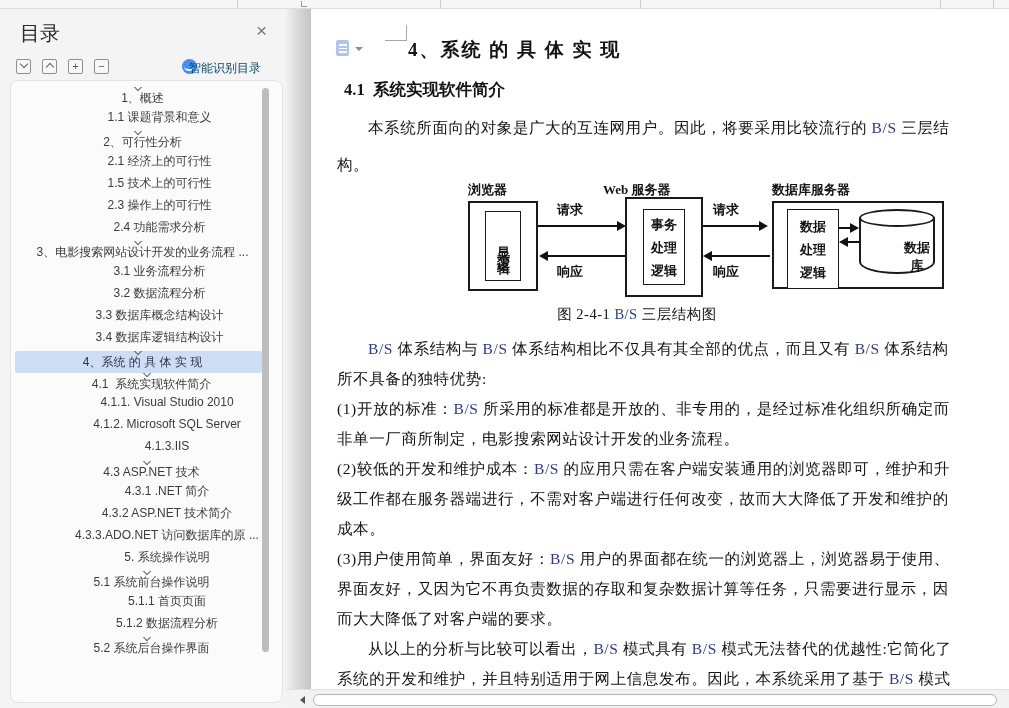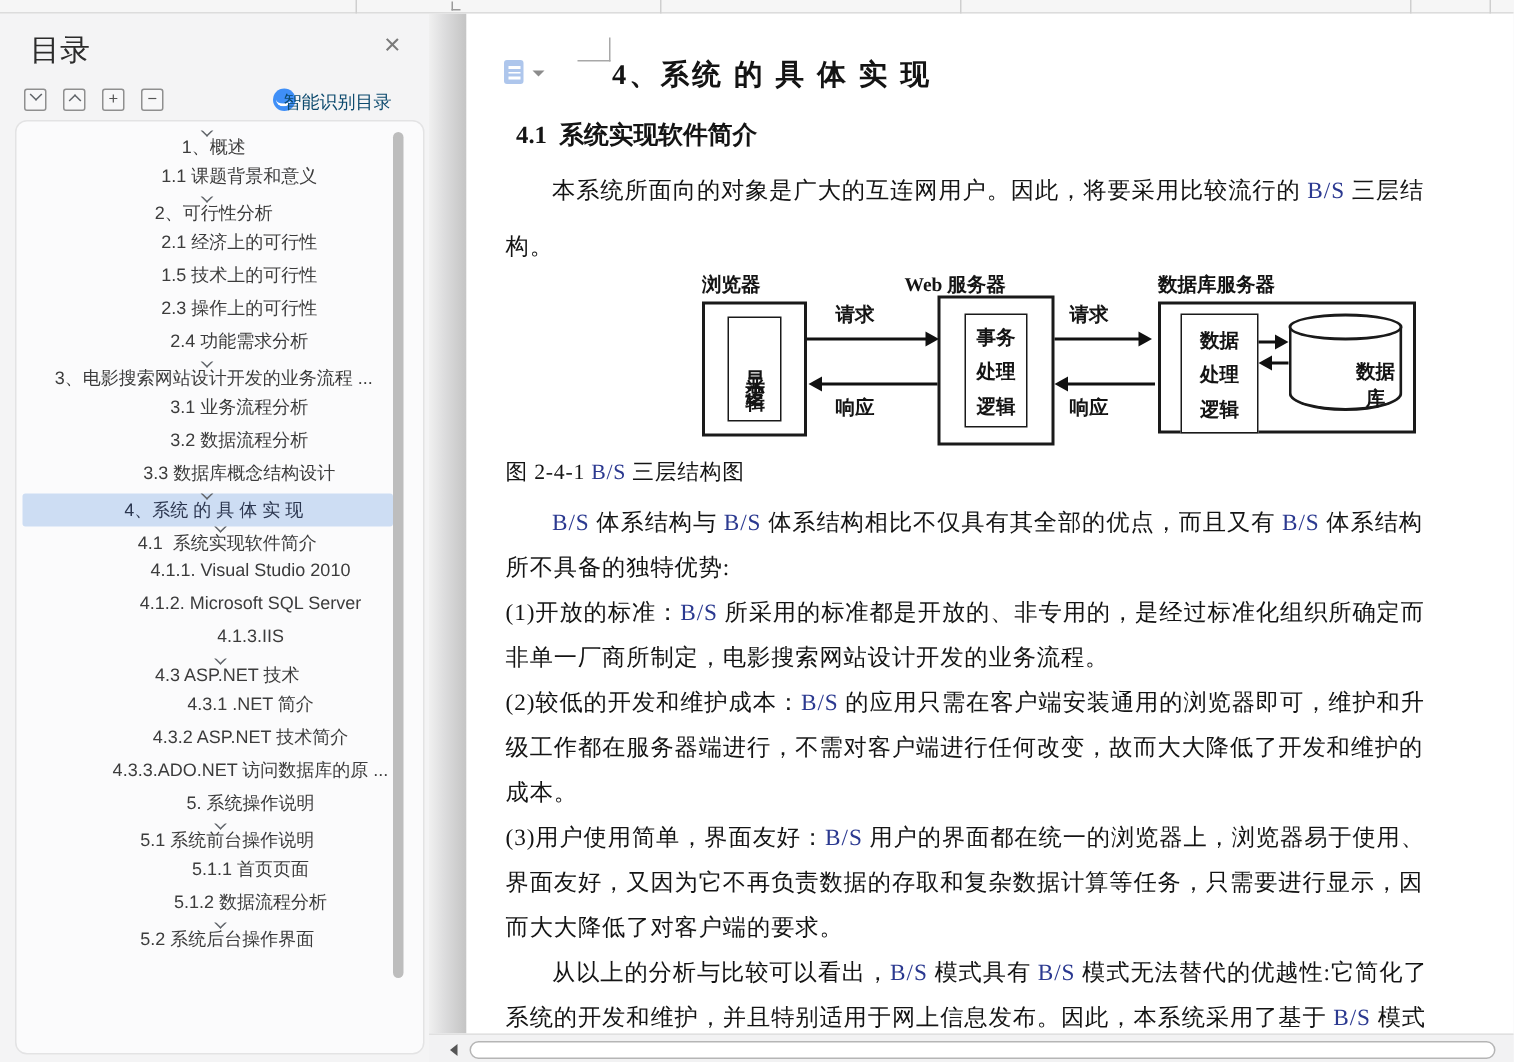--- a/index.html
+++ b/index.html
@@ -58,21 +58,21 @@
     border-left:4px solid transparent;border-right:4px solid transparent;border-top:4px solid #8c8c8c;}
   .h1{position:absolute;left:97px;top:28px;font-size:19px;font-weight:bold;letter-spacing:2px;white-space:pre;}
   .h2{position:absolute;left:33px;top:70px;font-size:16.5px;font-weight:bold;white-space:pre;}
   .para1{position:absolute;left:26px;top:100px;}
   .para1 .doc-line{height:37px;line-height:37px;}
   .doc-line{height:30px;line-height:30px;font-size:15.5px;letter-spacing:0.6px;white-space:pre;}
   .indent{text-indent:31px;}
   .body-lines{position:absolute;left:26px;top:325px;}
   .latin{font-family:"Liberation Serif",serif;}
   .bs{color:#2b3990;}
-  .caption{position:absolute;left:26px;top:296px;width:600px;font-size:14.5px;letter-spacing:0.5px;}
+  .caption{position:absolute;left:26px;top:296px;width:600px;text-align:center;font-size:14.5px;letter-spacing:0.5px;}
 
   
   .figure{position:absolute;left:124px;top:170px;width:530px;height:126px;font-size:13px;font-weight:600;}
   .fig-title{position:absolute;top:2px;height:16px;white-space:nowrap;}
   .obox{position:absolute;border:2px solid #1a1a1a;background:#fff;}
   .ibox{position:absolute;border:1.6px solid #1a1a1a;background:#fff;display:flex;align-items:center;justify-content:center;text-align:center;}
   .vtext{writing-mode:vertical-lr;text-orientation:upright;letter-spacing:5px;}
   .wrap2{width:32px;word-break:break-all;line-height:23px;}
   .arrow{position:absolute;height:2px;background:#111;}
   .arrow.r::after{content:'';position:absolute;right:-8px;top:-4px;width:0;height:0;
@@ -152,20 +152,23 @@
       </div>
       <div class="toc-row lv2 nochev">
         <span class="lbl">3.1 业务流程分析</span>
       </div>
       <div class="toc-row lv2 nochev">
         <span class="lbl">3.2 数据流程分析</span>
       </div>
       <div class="toc-row lv2 nochev">
         <span class="lbl">3.3 数据库概念结构设计</span>
       </div>
+      <div class="toc-row lv2 nochev">
+        <span class="lbl">3.4 数据库逻辑结构设计</span>
+      </div>
       <div class="toc-row lv1 selected">
         <span class="chev"></span>
         <span class="lbl">4、系统 的 具 体 实 现</span>
       </div>
       <div class="toc-row lv2">
         <span class="chev"></span>
         <span class="lbl">4.1  系统实现软件简介</span>
       </div>
       <div class="toc-row lv3 nochev">
         <span class="lbl">4.1.1. Visual Studio 2010</span>

